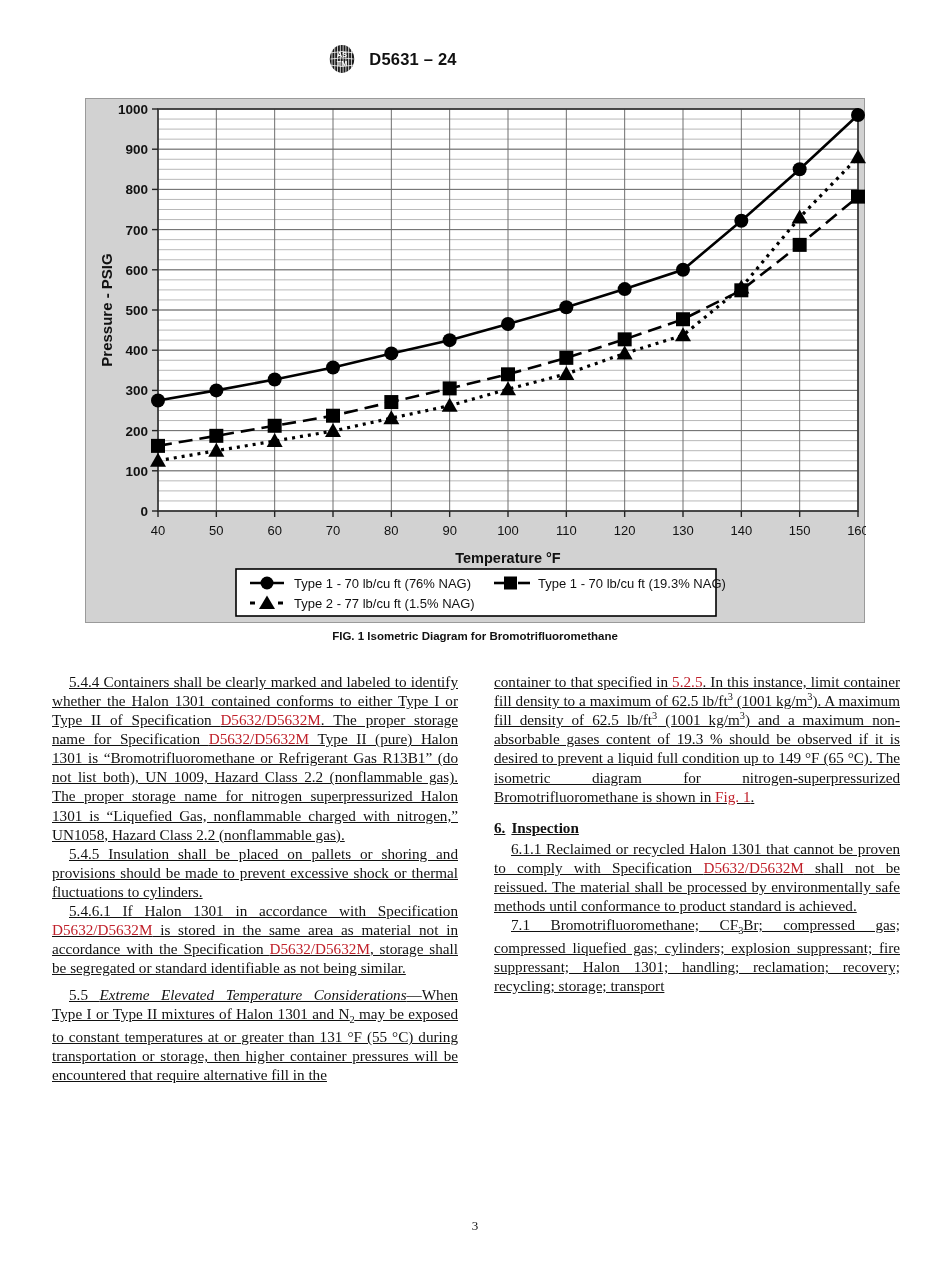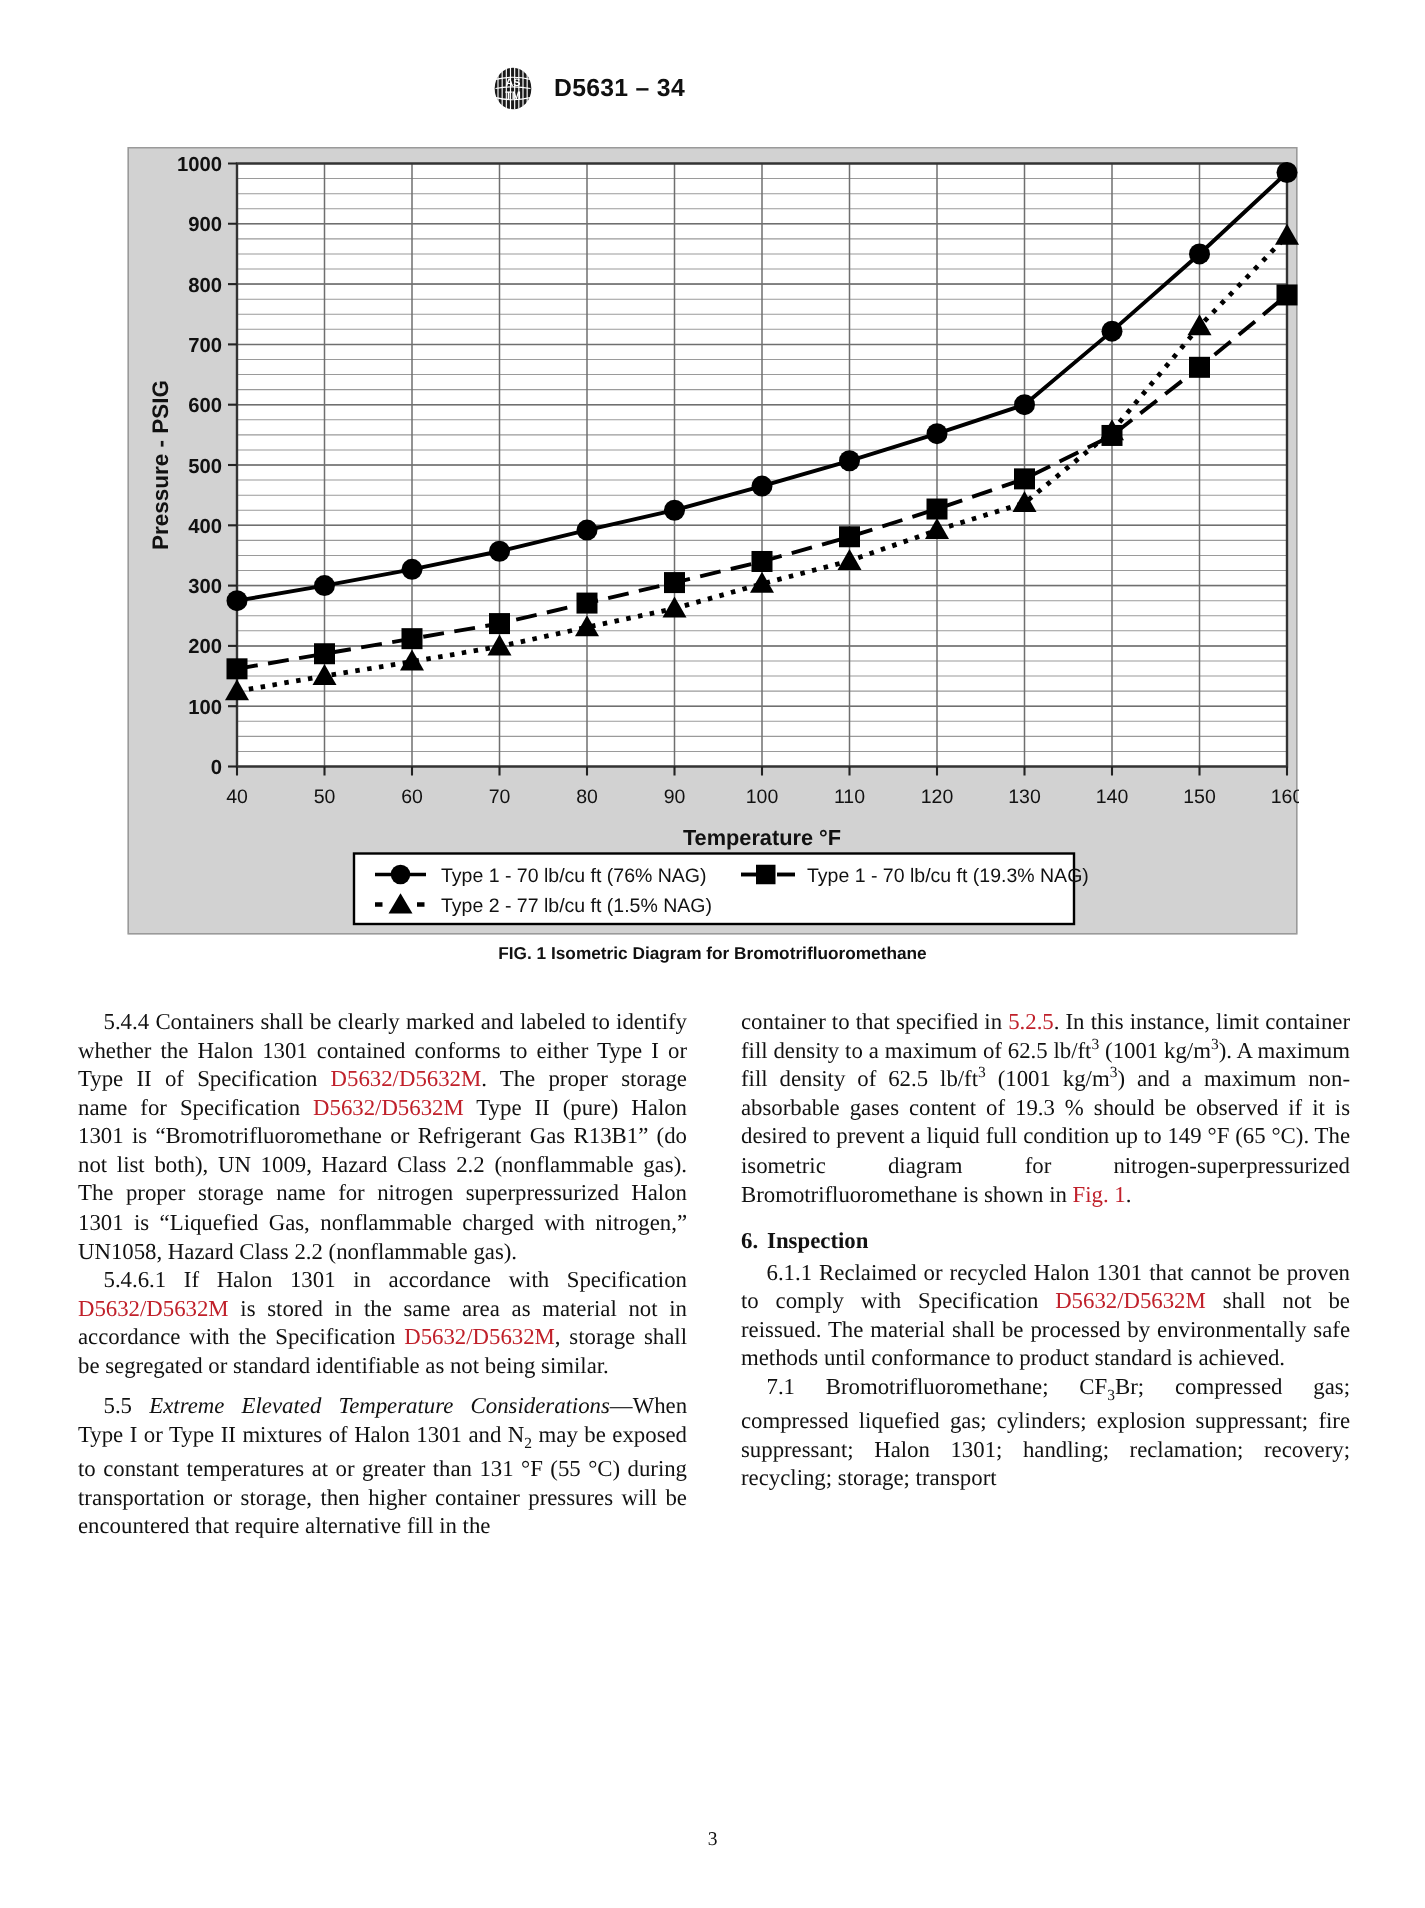--- a/index.html
+++ b/index.html
@@ -37,21 +37,21 @@
     font-family:"Liberation Sans", sans-serif;
     font-weight:bold; font-size:11.5px; color:#111;
   }
 
   
   .body-cols{
     position:absolute; left:52px; top:672px;
     width:848px;
     display:flex; gap:36px;
   }
-  .col{ width:406px; }
+  .col{ width:406px;text-decoration:underline; }
 
   p.para{
     margin:0 0 0 0;
     font-size:15.2px;
     line-height:1.255;
     text-align:justify;
     text-justify:inter-word;
     hyphens:none;
   }
   p.para + p.para{ margin-top:0px; }
@@ -80,21 +80,21 @@
     <g fill="#1a1a1a">
       <ellipse cx="30" cy="27" rx="22" ry="25" fill="#1a1a1a"></ellipse>
       <g stroke="#ffffff" stroke-width="1.4" fill="none">
         <path d="M12 8 L12 46 M17 5 L17 49 M22 3 L22 51 M27 2 L27 52 M32 2 L32 52 M37 3 L37 51 M42 5 L42 49 M47 8 L47 46"></path>
         <path d="M9 16 Q30 11 51 16 M9 27 Q30 23 51 27 M9 38 Q30 43 51 38"></path>
       </g>
       <text x="30" y="24" font-family="Liberation Sans, sans-serif" font-size="13" font-weight="bold" fill="#ffffff" text-anchor="middle">AS</text>
       <text x="30" y="40" font-family="Liberation Sans, sans-serif" font-size="13" font-weight="bold" fill="#ffffff" text-anchor="middle">TM</text>
     </g>
   </svg>
-  <span class="doc-id">D5631 – 34</span>
+  <span class="doc-id">D5631 – 24</span>
 </div>
 
 <div class="figure-block">
   <div class="chart-frame">
     <svg class="chart-svg" id="chart" viewBox="0 0 780 525">
         <rect x="72" y="10" width="700" height="402" fill="#ffffff"></rect>
         <line x1="72" y1="412" x2="772" y2="412" stroke="#9a9a9a" stroke-width="0.7"></line>
         <line x1="72" y1="401.95" x2="772" y2="401.95" stroke="#9a9a9a" stroke-width="0.7"></line>
         <line x1="72" y1="391.9" x2="772" y2="391.9" stroke="#9a9a9a" stroke-width="0.7"></line>
         <line x1="72" y1="381.85" x2="772" y2="381.85" stroke="#9a9a9a" stroke-width="0.7"></line>
@@ -274,20 +274,21 @@
   </div>
   <div class="fig-caption">FIG. 1 Isometric Diagram for Bromotrifluoromethane</div>
 </div>
 
 <div class="body-cols">
 
   <div class="col">
 
     <p class="para"><span class="indent"></span><span>5.4.4 Containers shall be clearly marked and labeled to identify whether the Halon 1301 contained conforms to either Type I or Type II of Specification </span><span class="lnk">D5632/D5632M</span><span>. The proper storage name for Specification </span><span class="lnk">D5632/D5632M</span><span> Type II (pure) Halon 1301 is “Bromotrifluoromethane or Refrigerant Gas R13B1” (do not list both), UN 1009, Hazard Class 2.2 (nonflammable gas). The proper storage name for nitrogen superpressurized Halon 1301 is “Liquefied Gas, nonflammable charged with nitrogen,” UN1058, Hazard Class 2.2 (nonflammable gas).</span></p>
 
+    <p class="para"><span class="indent"></span><span>5.4.5 Insulation shall be placed on pallets or shoring and provisions should be made to prevent excessive shock or thermal fluctuations to cylinders.</span></p>
 
 
     <p class="para"><span class="indent"></span><span>5.4.6.1 If Halon 1301 in accordance with Specification </span><span class="lnk">D5632/D5632M</span><span> is stored in the same area as material not in accordance with the Specification </span><span class="lnk">D5632/D5632M</span><span>, storage shall be segregated or standard identifiable as not being similar.</span></p>
 
     <p class="para" style="margin-top:8px"><span class="indent"></span><span>5.5 </span><span class="ital">Extreme Elevated Temperature Considerations</span><span>—When Type I or Type II mixtures of Halon 1301 and N</span><sub>2</sub><span> may be exposed to constant temperatures at or greater than 131 °F (55 °C) during transportation or storage, then higher container pressures will be encountered that require alternative fill in the</span></p>
 
   </div>
 
   <div class="col">
 

